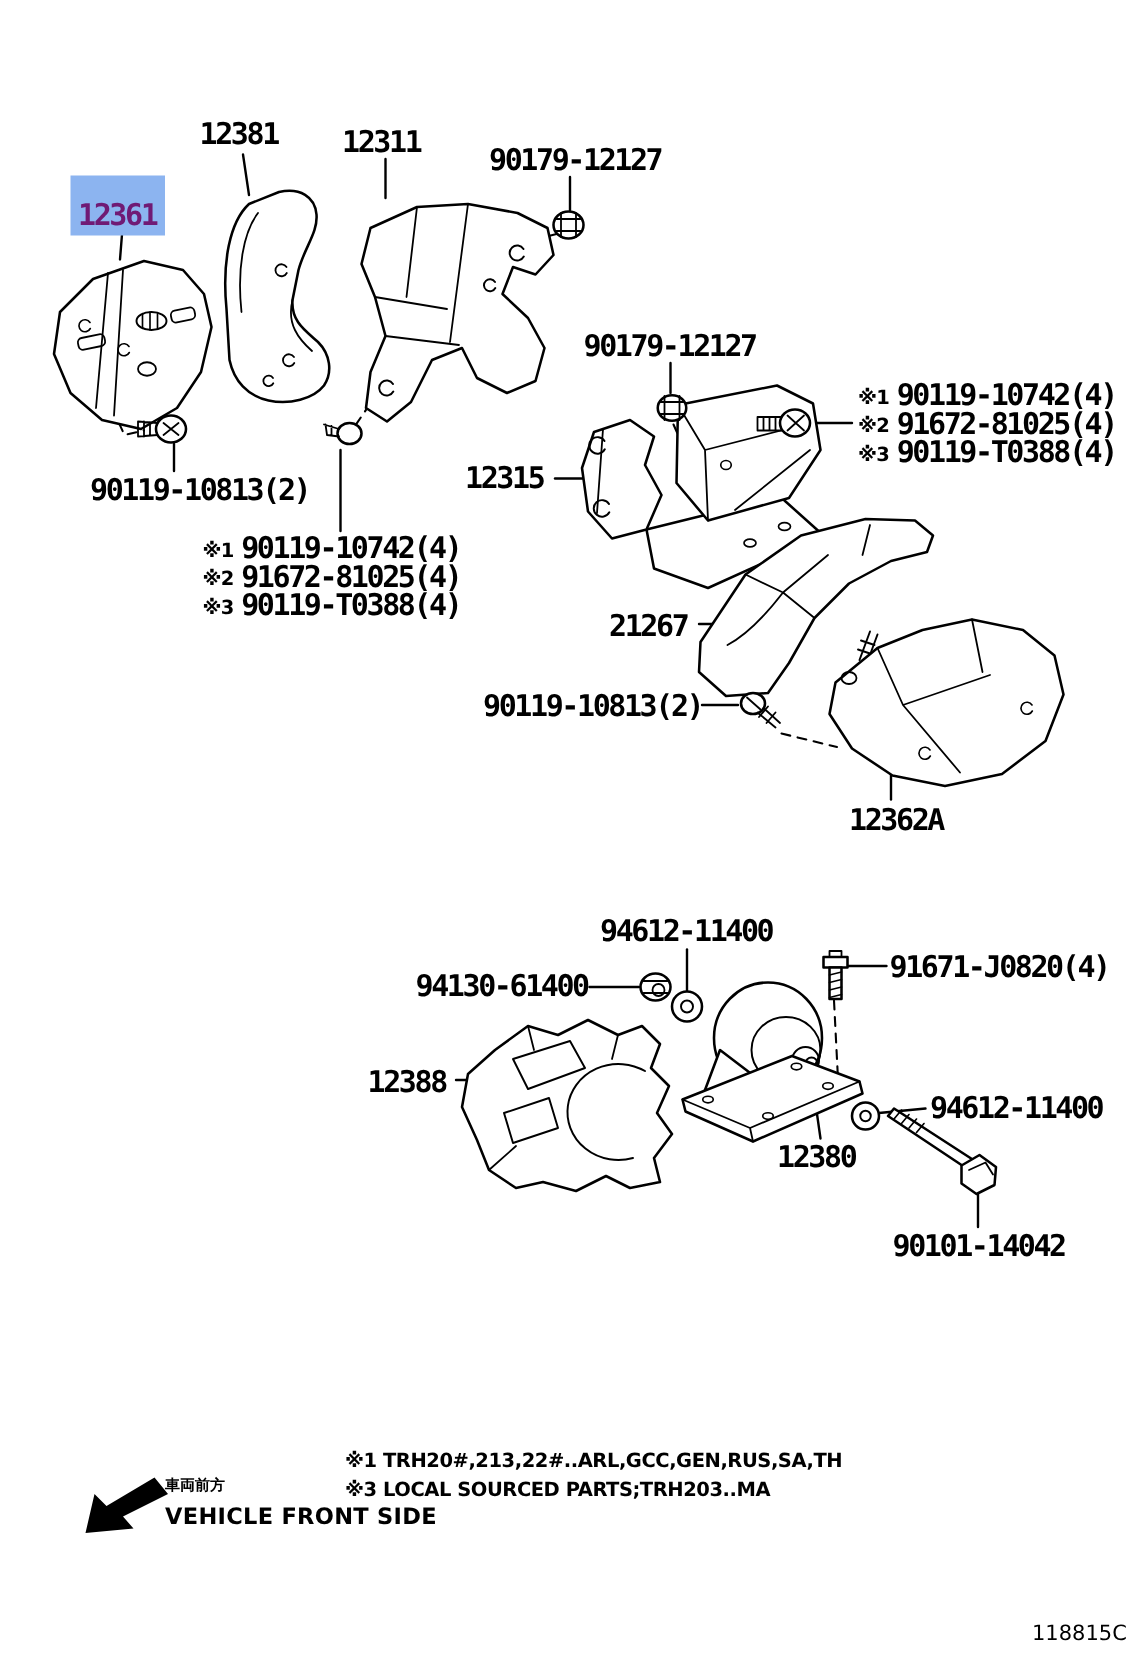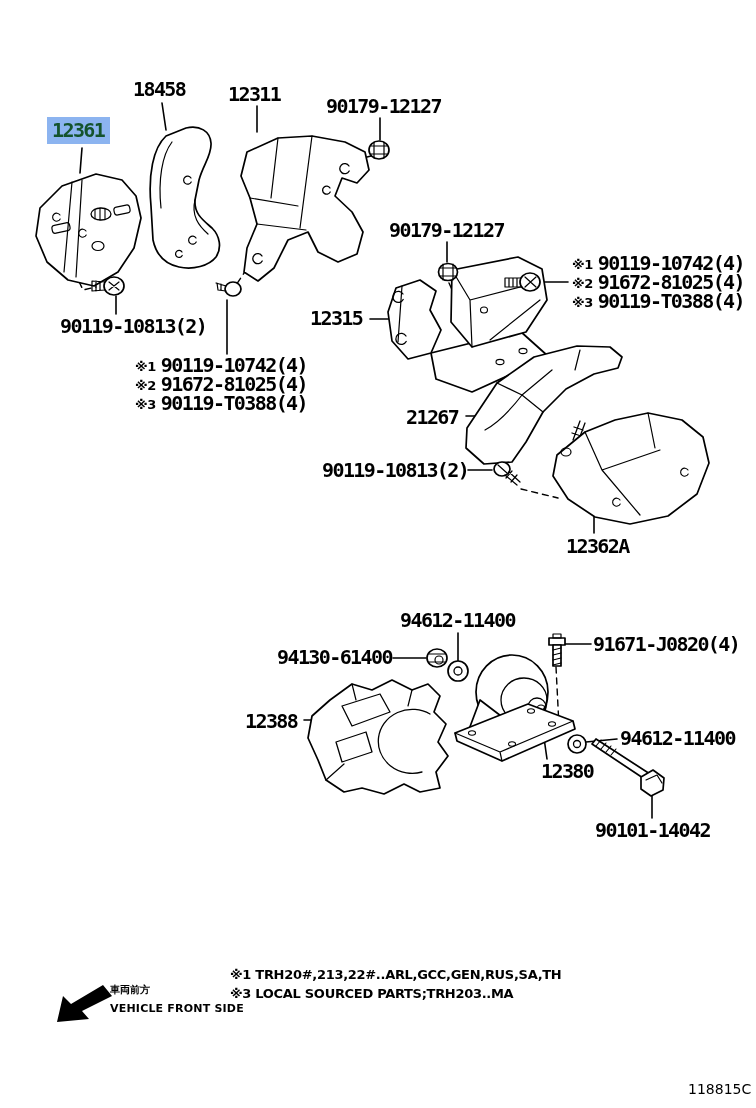--- a/index.html
+++ b/index.html
@@ -1,30 +1,30 @@
 <!DOCTYPE html>
 <html><head>
 <meta charset="utf-8">
 <style>
   html,body{margin:0;padding:0;background:#fff;}
   #stage{position:relative;width:756px;height:1108px;background:#fff;overflow:hidden;
          font-family:"DejaVu Sans",sans-serif;color:#000;}
   #art{position:absolute;left:0;top:0;}
   .plabel{position:absolute;font-family:"DejaVu Sans Mono",monospace;font-weight:700;
           font-size:20px;letter-spacing:-1.6px;white-space:nowrap;line-height:1;color:#000;}
-  .hl{background:#8cb4f0;color:#14532d;padding:3px 6px 4px 5px;}
+  .hl{background:#8cb4f0;color:#701a75;padding:16px 6px 4px 5px;}
   .notegrp{position:absolute;white-space:nowrap;line-height:19px;}
   .notegrp .row{display:block;height:19px;}
   .notegrp .pre{font-family:"DejaVu Sans",sans-serif;font-weight:700;font-size:13px;letter-spacing:-0.5px;vertical-align:1px;}
   .notegrp .num{font-family:"DejaVu Sans Mono",monospace;font-weight:700;font-size:20px;letter-spacing:-1.6px;}
   .footnotes{position:absolute;left:230px;top:917px;line-height:19px;
              font-family:"DejaVu Sans",sans-serif;font-weight:700;font-size:13px;letter-spacing:-0.3px;white-space:nowrap;margin-top:48px;}
   .vf{position:absolute;font-weight:700;font-family:"DejaVu Sans",sans-serif;white-space:nowrap;}
   .vf-jp{left:110px;top:983px;font-size:10px;}
-  .vf-en{left:110px;top:1002px;font-size:11px;letter-spacing:0.2px;}
+  .vf-en{left:110px;top:1002px;font-size:15px;letter-spacing:0.2px;}
   .doccode{position:absolute;left:688px;top:1081px;font-size:14px;font-weight:400;
            font-family:"DejaVu Sans",sans-serif;}
 </style>
 </head>
 <body>
 
 <div id="stage">
 
   <svg id="art" width="756" height="1108" viewBox="0 0 756 1108" fill="none" stroke="#000" stroke-width="1.7" stroke-linejoin="round" stroke-linecap="round">
 
@@ -188,35 +188,35 @@
       <path stroke-width="1.1" d="M596,746 L601,740 M601,749 L606,743 M606,752 L611,746 M611,755 L616,749"></path>
       <path fill="#fff" d="M641,777 L653,770 L664,778 L663,790 L651,796 L641,789 Z"></path>
       <path stroke-width="1.2" d="M646,780 L657,775 L662,783"></path>
     </g>
 
     <g>
       <path fill="#000" stroke="none" d="M103,985 L112,996 L82,1011 L89,1019 L57,1022 L63,996 L71,1004 Z"></path>
     </g>
   </svg>
 
-  <div class="plabel" style="left:133px;top:79px">18458</div>
+  <div class="plabel" style="left:133px;top:79px">12381</div>
   <div class="plabel" style="left:228px;top:84px">12311</div>
   <div class="plabel" style="left:326px;top:96px">90179-12127</div>
   <div class="plabel hl" style="left:47px;top:117px">12361</div>
   <div class="plabel" style="left:60px;top:316px">90119-10813(2)</div>
   <div class="plabel" style="left:389px;top:220px">90179-12127</div>
   <div class="plabel" style="left:310px;top:308px">12315</div>
   <div class="plabel" style="left:406px;top:407px">21267</div>
   <div class="plabel" style="left:322px;top:460px">90119-10813(2)</div>
   <div class="plabel" style="left:566px;top:536px">12362A</div>
   <div class="plabel" style="left:400px;top:610px">94612-11400</div>
   <div class="plabel" style="left:277px;top:647px">94130-61400</div>
   <div class="plabel" style="left:245px;top:711px">12388</div>
   <div class="plabel" style="left:593px;top:634px">91671-J0820(4)</div>
-  <div class="plabel" style="left:541px;top:761px">12380</div>
+  <div class="plabel" style="left:518px;top:761px">12380</div>
   <div class="plabel" style="left:620px;top:728px">94612-11400</div>
   <div class="plabel" style="left:595px;top:820px">90101-14042</div>
 
   <div class="notegrp" style="left:572px;top:254px">
     <span class="row"><span class="pre">※1</span> <span class="num">90119-10742(4)</span></span>
     <span class="row"><span class="pre">※2</span> <span class="num">91672-81025(4)</span></span>
     <span class="row"><span class="pre">※3</span> <span class="num">90119-T0388(4)</span></span>
   </div>
 
   <div class="notegrp" style="left:135px;top:356px">

